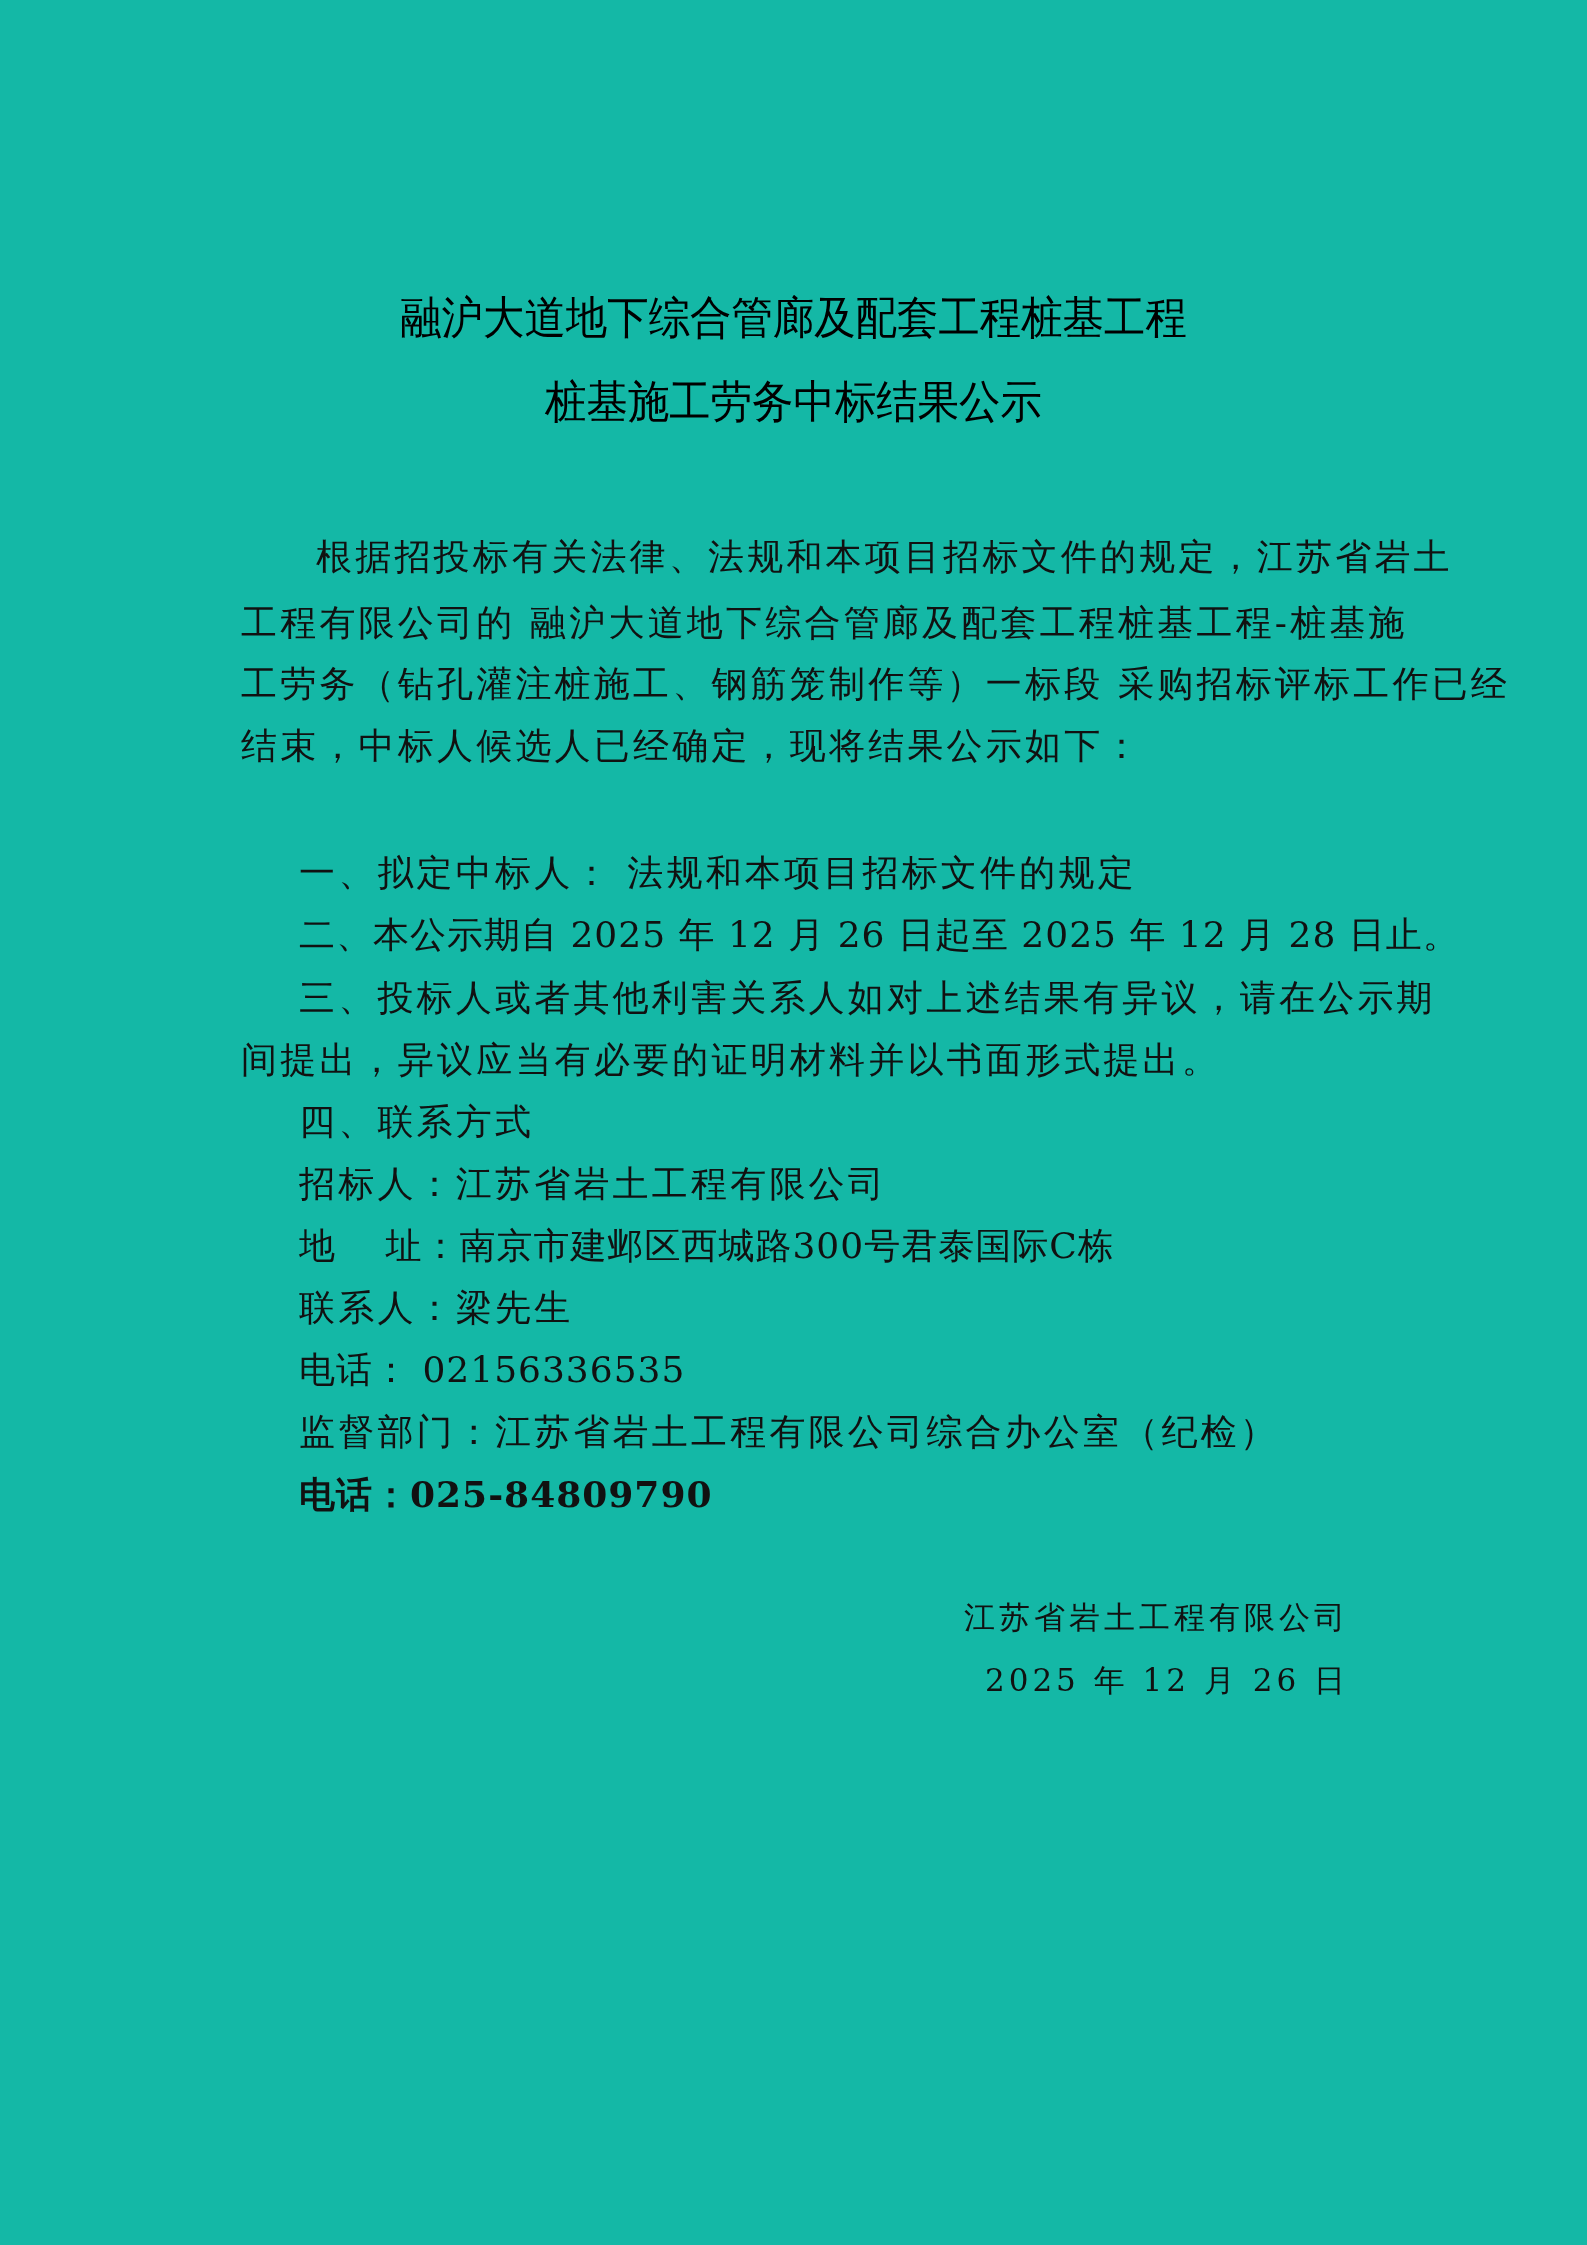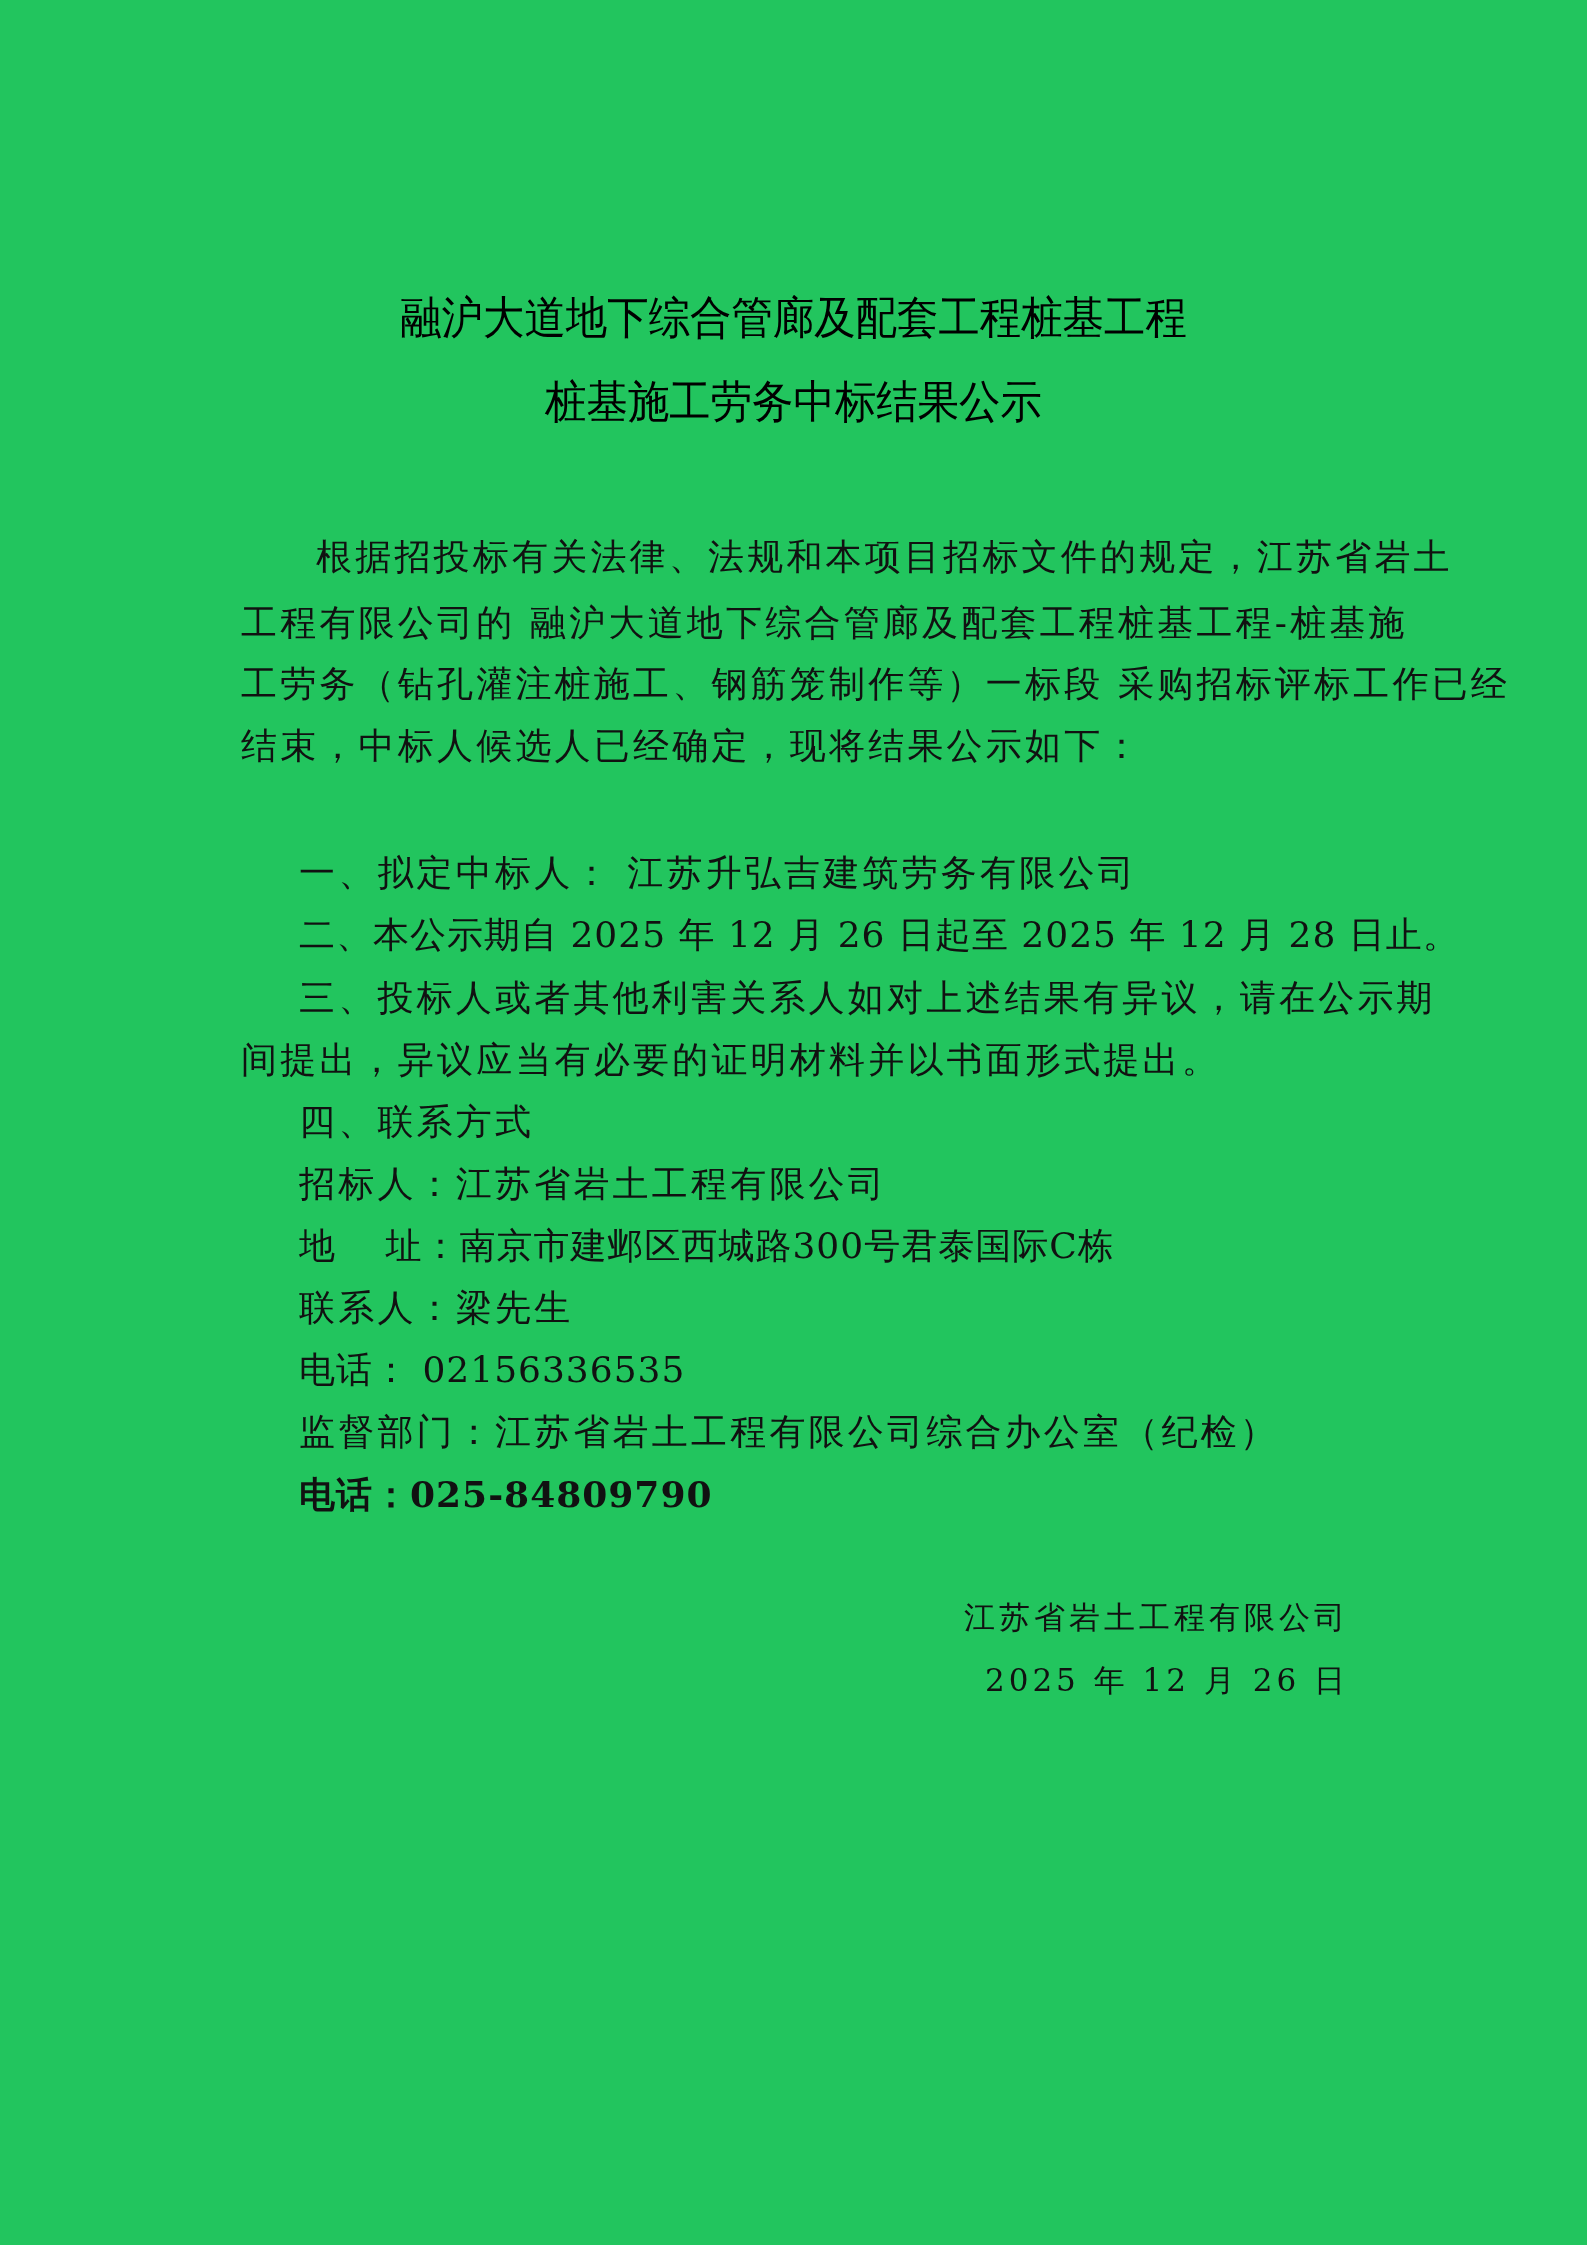--- a/index.html
+++ b/index.html
@@ -1,18 +1,18 @@
 <!DOCTYPE html>
 <html><head>
   <meta charset="utf-8">
   <style>
     html, body { margin: 0; padding: 0; background: #ffffff; }
     body { width: 1587px; height: 2245px; position: relative; overflow: hidden;
            font-family: "DejaVu Serif", "Liberation Serif", serif; color: #111111; }
-    .page { position: absolute; left: 0; top: 0; width: 1587px; height: 2245px; background: #22c55e; }
+    .page { position: absolute; left: 0; top: 0; width: 1587px; height: 2245px; background: #14b8a6; }
     .title { position: absolute; left: 0; width: 1587px; text-align: center;
              font-family: "DejaVu Sans", "Liberation Sans", sans-serif;
              font-size: 45px; line-height: 60px; color: #000; font-weight: normal; transform: scaleX(0.92); }
     .t1 { top: 288px; }
     .t2 { top: 372px; }
     .line { position: absolute; left: 241px; width: 1107px; font-size: 36px; line-height: 40px;
             white-space: nowrap; letter-spacing: 3.2px; }
     .ind2 { left: 299px; }
     .ind1 { left: 316px; }
     .u { text-underline-offset: 8px; text-decoration-thickness: 2px; }
@@ -33,21 +33,21 @@
     <span>工程有限公司的</span><span class="u"> 融沪大道地下综合管廊及配套工程桩基工程-桩基施</span>
   </div>
 
   <div class="line" style="top:664px;">
     <span class="u">工劳务（钻孔灌注桩施工、钢筋笼制作等）一标段 </span><span>采购招标评标工作已经</span>
   </div>
 
   <div class="line" style="top:726px;">结束，中标人候选人已经确定，现将结果公示如下：</div>
 
   <div class="line ind2" style="top:853px;">
-    <span>一、拟定中标人：</span><span class="u"> 江苏升弘吉建筑劳务有限公司 </span>
+    <span>一、拟定中标人：</span><span class="u"> 法规和本项目招标文件的规定 </span>
   </div>
 
   <div class="line ind2 num" style="top:915px;">二、本公示期自 2025 年 12 月 26 日起至 2025 年 12 月 28 日止。</div>
 
   <div class="line ind2" style="top:978px;">三、投标人或者其他利害关系人如对上述结果有异议，请在公示期</div>
   <div class="line" style="top:1040px;">间提出，异议应当有必要的证明材料并以书面形式提出。</div>
 
   <div class="line ind2" style="top:1102px;">四、联系方式</div>
   <div class="line ind2" style="top:1164px;">招标人：江苏省岩土工程有限公司</div>
   <div class="line ind2" style="top:1226px; letter-spacing:1px;">地　 址：南京市建邺区西城路300号君泰国际C栋</div>

